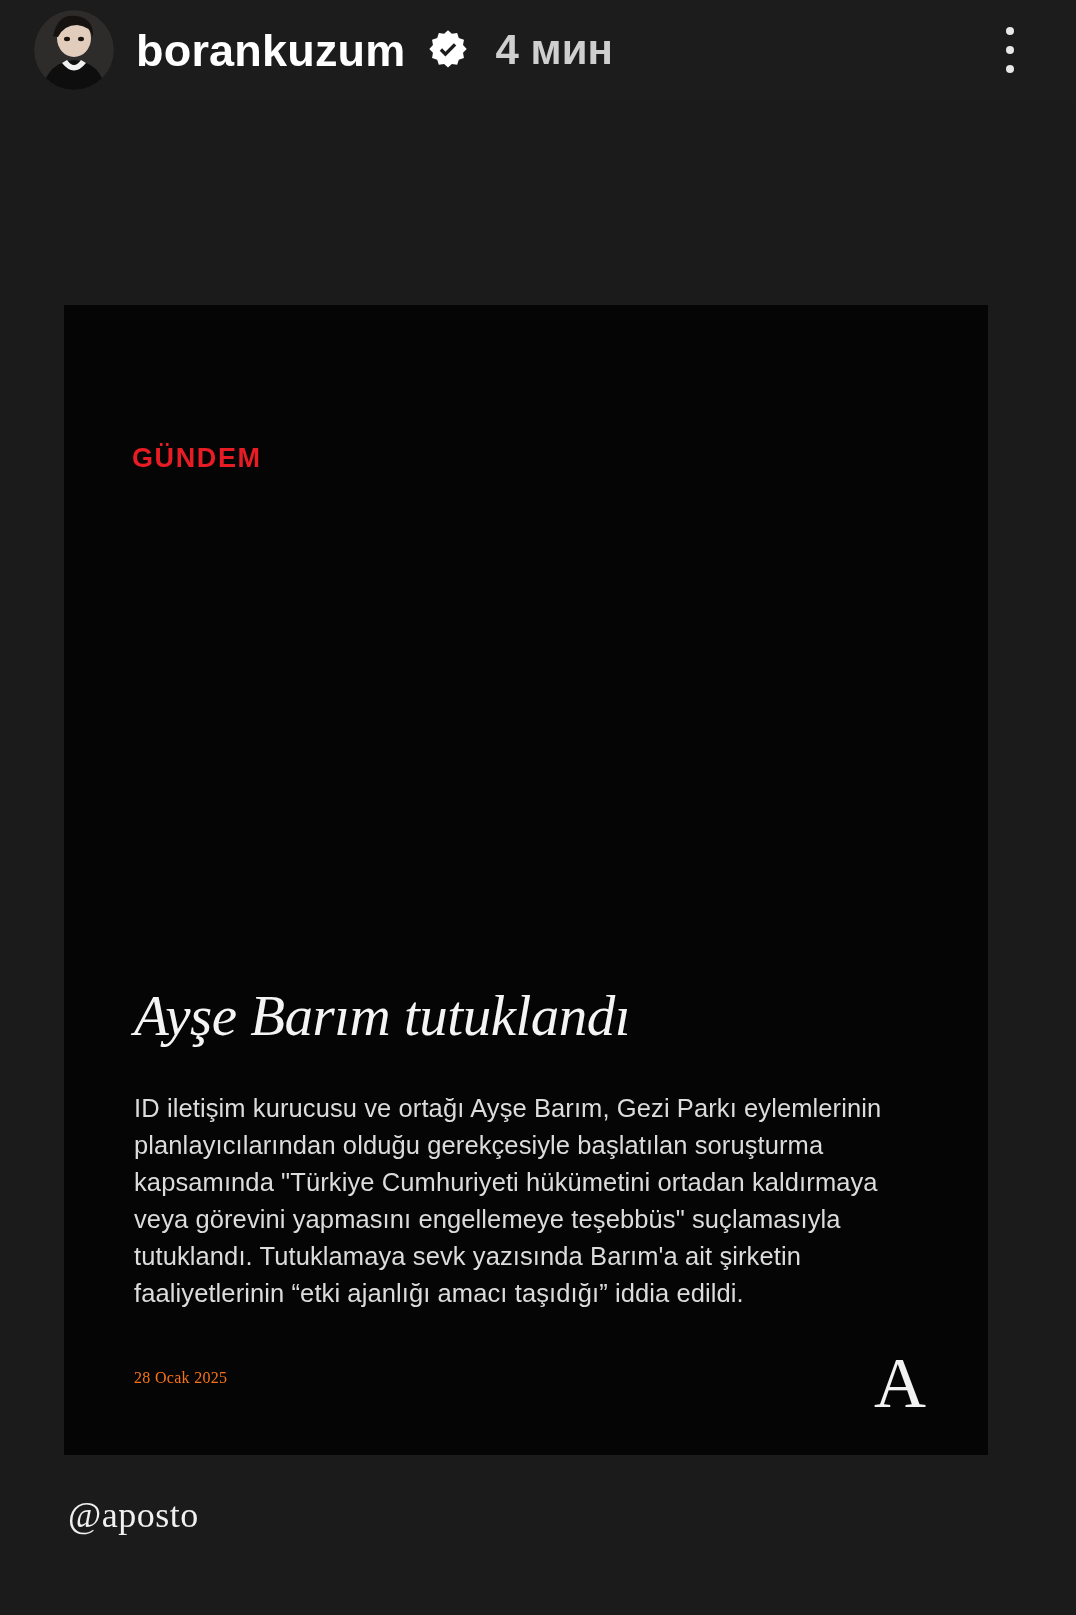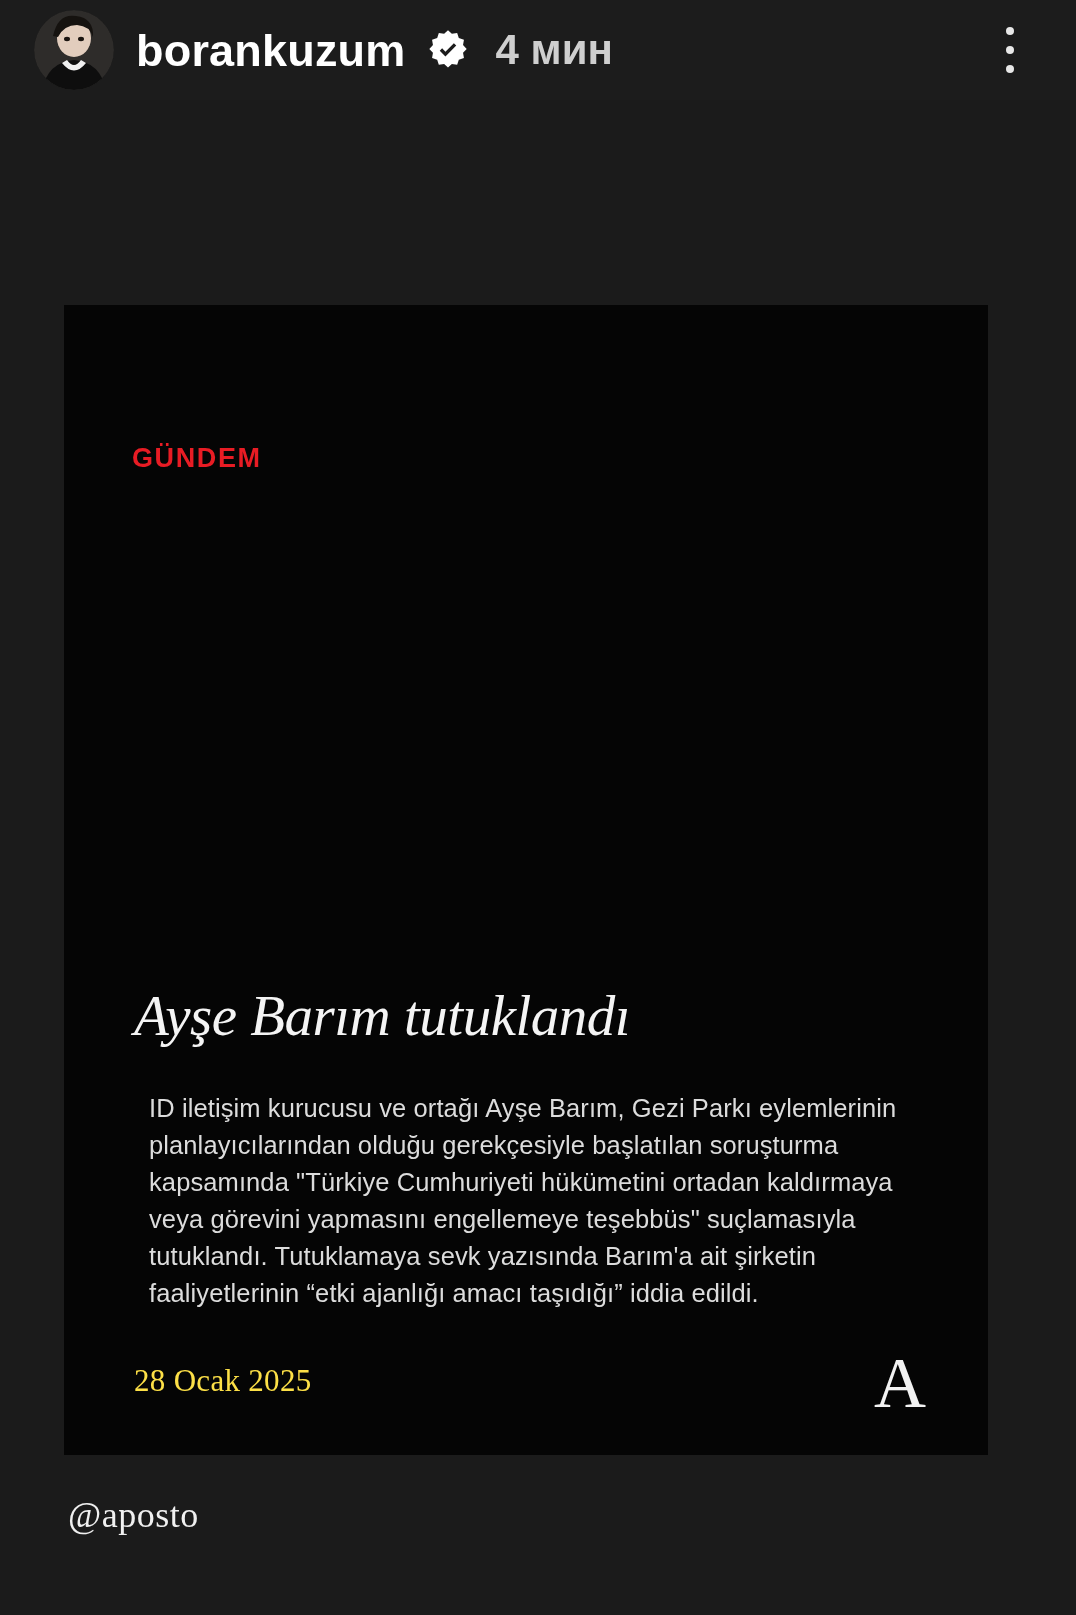--- a/index.html
+++ b/index.html
@@ -127,36 +127,36 @@
     font-family: "Liberation Serif", serif;
     font-weight: 400;
     font-style: italic;
     font-size: 57px;
     line-height: 1.1;
     letter-spacing: -0.5px;
   }
 
   .body-text {
     position: absolute;
-    left: 85px;
+    left: 70px;
     top: 785px;
     width: 772px;
     color: #dcdcdc;
     font-size: 25.5px;
     line-height: 1.45;
     letter-spacing: 0.1px;
   }
 
   .card-date {
     position: absolute;
     left: 70px;
-    bottom: 56px;
-    color: #fde047;
-    font-family: "Liberation Serif", serif;
-    font-size: 31px;
+    bottom: 68px;
+    color: #f97316;
+    font-family: "Liberation Serif", serif;
+    font-size: 16px;
     letter-spacing: 0.3px;
   }
 
   .card-logo {
     position: absolute;
     right: 62px;
     bottom: 36px;
     color: #f2f2f2;
     font-family: "Liberation Serif", serif;
     font-size: 72px;

